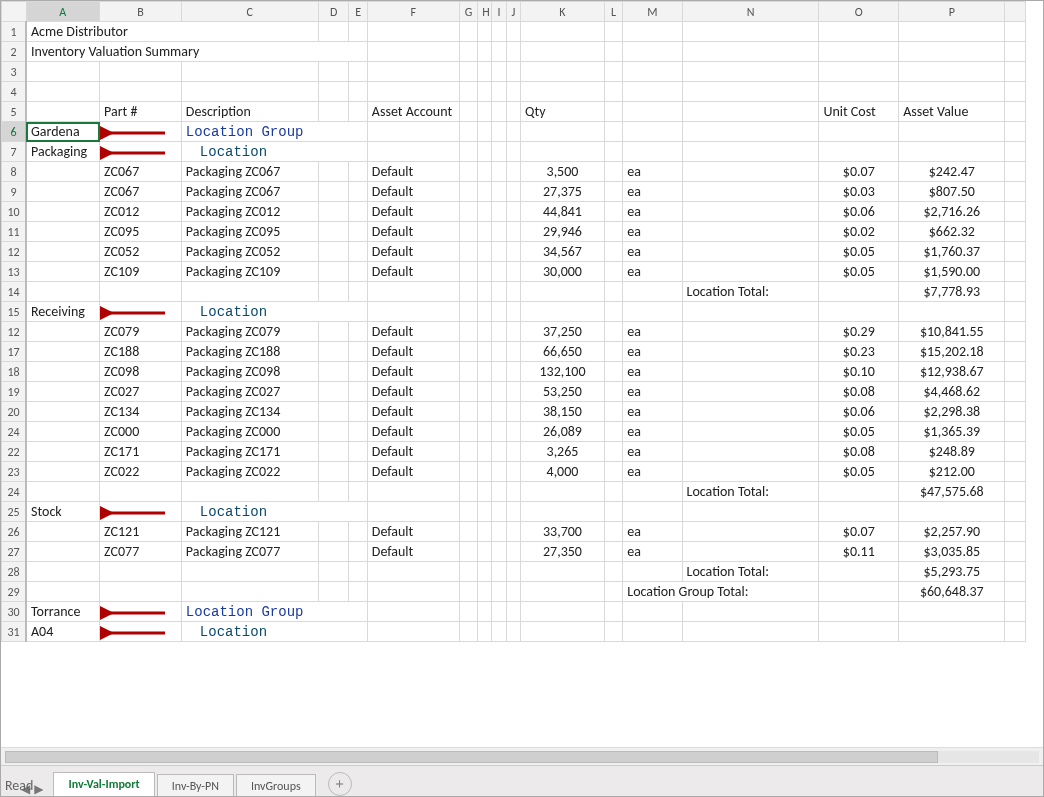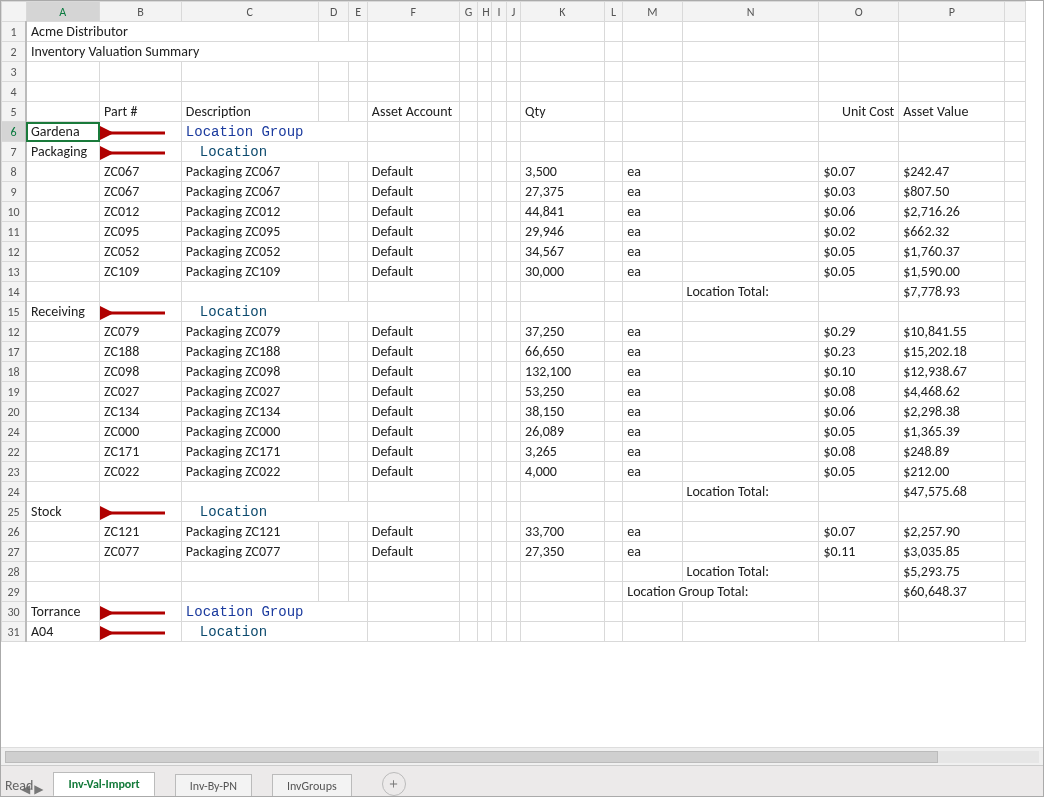--- a/index.html
+++ b/index.html
@@ -3,21 +3,21 @@
 <meta charset="utf-8">
 <style>
   html,body{margin:0;padding:0;font-family:Calibri,Arial,sans-serif;font-size:14px;color:#222;background:#fff}
   .app{width:1044px;height:797px;box-sizing:border-box;border:1px solid #aaa;position:relative;overflow:hidden;box-shadow:8px 8px 8px rgba(0,0,0,.25)}
   table.grid{border-collapse:collapse;table-layout:fixed;width:1025px}
   table.grid td,table.grid th{border:1px solid #d9d9d9;height:20px;overflow:hidden;white-space:nowrap;padding:0 4px;font-size:14px;box-sizing:border-box}
   table.grid th{background:#f3f3f3;font-weight:400;color:#555;text-align:center;font-size:12px}
   table.grid th.selcol{background:#d5d5d5;color:#0a7a3f;font-weight:400}
   table.grid td.rowhead{background:#f3f3f3;color:#555;text-align:center;font-size:12px;border-right:2px solid #bbb}
   table.grid td.rowhead.selrow{background:#d5d5d5;color:#0a7a3f}
-  td.num{text-align:left}
+  td.num{text-align:center}
   td.txt{text-align:left}
   td.selcell{outline:2px solid #1a7a3b;outline-offset:-2px}
   
   .c-rowhead{width:24px}
   .c-A{width:72px}
   .c-B{width:80px}
   .c-C{width:134px}
   .c-D{width:30px}
   .c-E{width:18px}
   .c-F{width:90px}
@@ -30,21 +30,21 @@
   .c-P{width:104px}
   .c-Q{width:20px}
   
   .arrow{position:relative}
   .arrow svg{position:absolute;top:2px;left:0}
   .annot{color:#1a3a9e;font-size:15px;font-family:Liberation Mono, monospace}
   .annot.orange{color:#0c4a6e}
   
   .tabs{position:absolute;left:0;right:0;bottom:0;height:30px;background:#eceaea;border-top:1px solid #ccc;display:flex;align-items:flex-end;padding-left:20px;font-size:12px}
   .tabs .scroll{display:flex;align-items:center;gap:4px;margin-right:10px;color:#777}
-  .tab{padding:4px 14px;border:1px solid #bbb;border-bottom:none;background:#f3f3f3;color:#555;margin-right:20px;border-radius:0 0 0 0;position:relative;top:1px;cursor:pointer}
+  .tab{padding:4px 14px;border:1px solid #bbb;border-bottom:none;background:#f3f3f3;color:#555;margin-right:2px;border-radius:0 0 0 0;position:relative;top:1px;cursor:pointer}
   .tab.active{background:#fff;color:#137a3a;font-weight:700;border-bottom:2px solid #fff}
   .addsheet{width:22px;height:22px;border:1px solid #bbb;border-radius:50%;color:#777;display:flex;align-items:center;justify-content:center;margin-left:10px;font-size:14px;cursor:pointer}
   .status{position:absolute;left:4px;bottom:2px;font-size:14px;color:#666;z-index:5}
   .scrollbar{position:absolute;bottom:30px;left:0;right:0;height:18px;background:#f0f0f0;border-top:1px solid #ddd;display:flex;align-items:center}
   .scrollbar .track{flex:1;height:12px;background:#e6e6e6;margin:0 4px;position:relative}
   .scrollbar .thumb{position:absolute;left:0;width:90%;top:0;bottom:0;background:#cfcfcf;border:1px solid #bbb}
 </style>
 </head>
 <body>
 
@@ -180,21 +180,21 @@
           <td></td>
     <td class="txt">Asset Account</td>
     <td></td>
           <td></td>
           <td></td>
           <td></td>
     <td class="txt">Qty</td>
     <td></td>
           <td></td>
           <td></td>
-    <td class="txt" style="text-align:right">Unit Cost</td>
+    <td class="txt" style="">Unit Cost</td>
     <td class="txt">Asset Value</td>
     <td></td>
         </tr>
 
   <tr>
           <td class="rowhead selrow">6</td>
     <td class="txt selcell">Gardena</td>
     <td class="arrow">
             <svg width="70" height="18">
               <defs>

